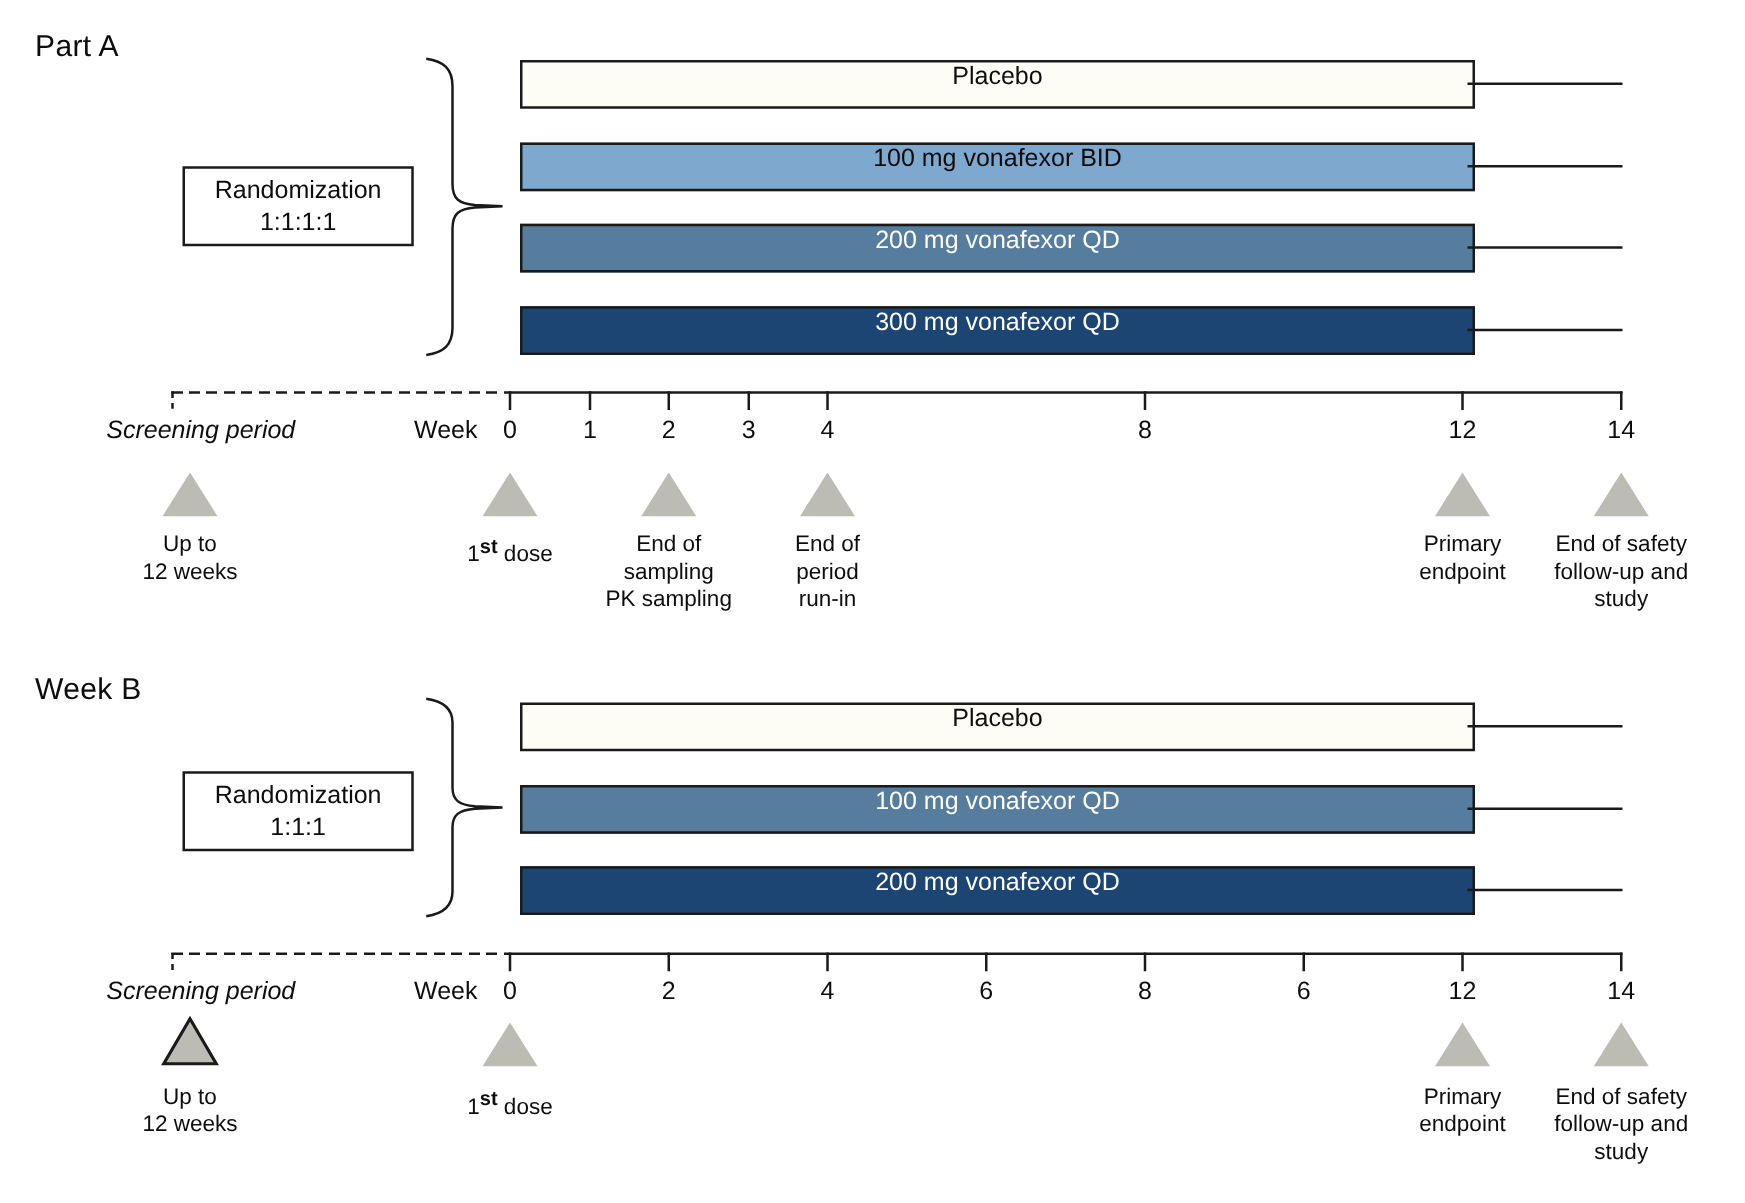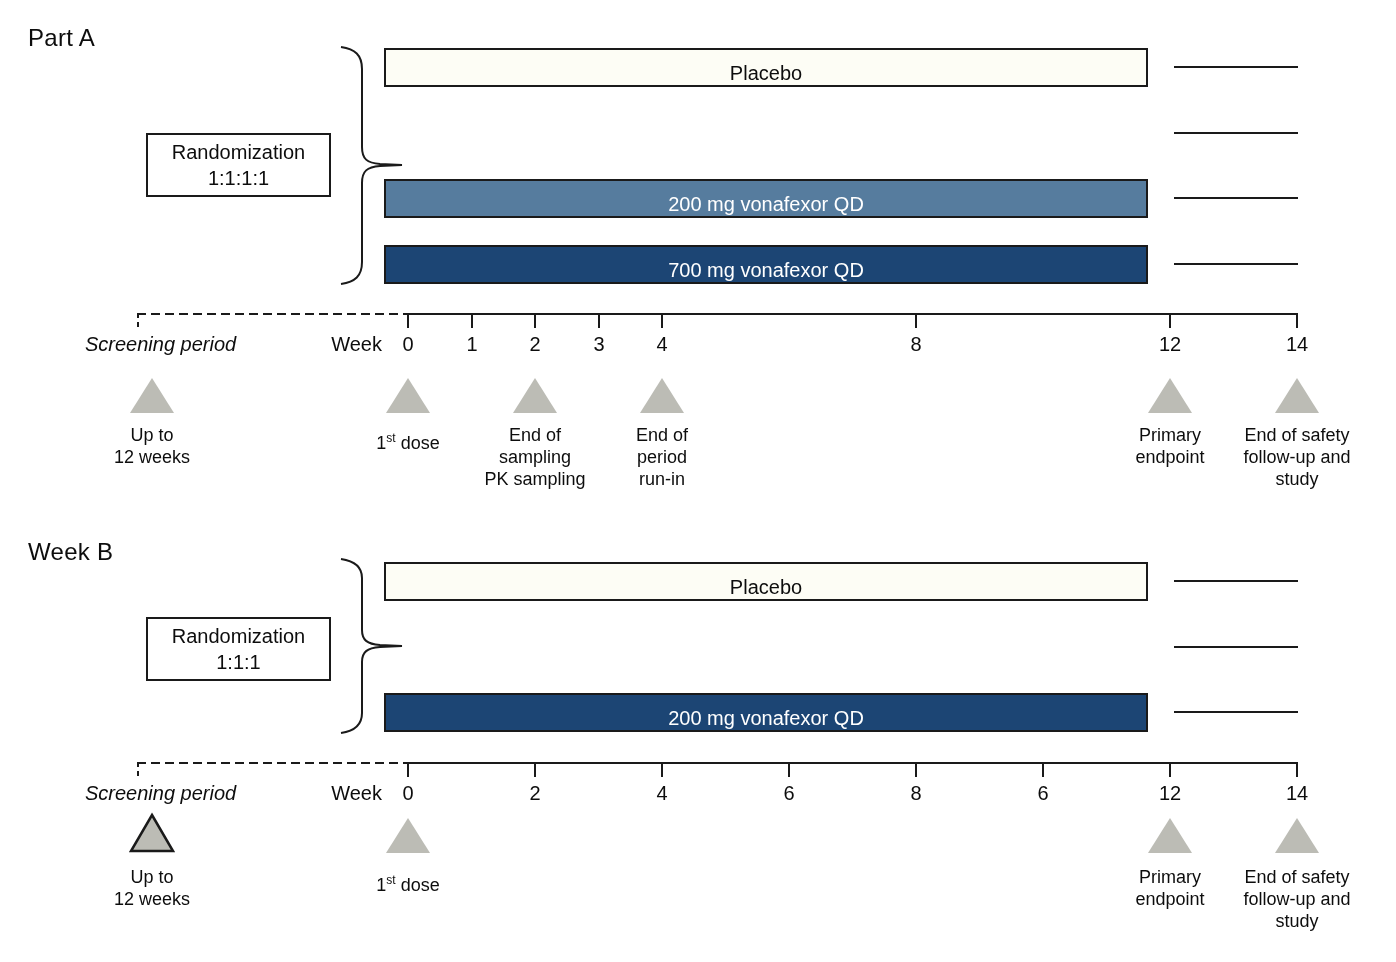--- a/index.html
+++ b/index.html
@@ -8,63 +8,66 @@
     color:#0d0d0d;font-family:"Liberation Sans",sans-serif;overflow:hidden;
   }
   .abs{position:absolute;}
   .part-title{font-size:24px;font-weight:normal;letter-spacing:.3px;}
   .rand-box{
     width:185px;height:64px;border:2px solid #1a1a1a;background:#ffffff;
     display:flex;flex-direction:column;align-items:center;justify-content:center;
     font-size:20px;line-height:1.32;box-sizing:border-box;
   }
   .bar{
-    left:384px;width:764px;height:39px;border:2px solid #1a1a1a;box-sizing:border-box;
-    display:flex;align-items:flex-end;justify-content:center;font-size:20px;
+    left:416px;width:764px;height:39px;border:2px solid #1a1a1a;box-sizing:border-box;
+    display:flex;align-items:flex-start;justify-content:center;font-size:20px;
   }
   .fill-placebo{background:#FDFDF5;color:#0d0d0d;}
   .fill-light{background:#7FA8CE;color:#0d0d0d;}
   .fill-medium{background:#567C9E;color:#ffffff;}
   .fill-dark{background:#1C4574;color:#ffffff;}
   .ext{left:1174px;width:124px;height:2px;background:#1a1a1a;}
   .axis-solid{height:2px;background:#1a1a1a;}
   .axis-dashed{height:2px;background:repeating-linear-gradient(90deg,#1a1a1a 0 9px,transparent 9px 14px);}
   .vtick{width:2px;height:15px;background:#1a1a1a;}
   .vtick-dashed{width:2px;height:14px;background:repeating-linear-gradient(180deg,#1a1a1a 0 5px,transparent 5px 9px);}
   .axis-text{font-size:20px;white-space:nowrap;font-style:italic;}
   .num{width:50px;text-align:center;font-size:20px;}
   .week-label{width:60px;text-align:right;font-size:20px;}
   .tri{width:0;height:0;border-left:22px solid transparent;border-right:22px solid transparent;border-bottom:35px solid #BCBCB5;}
   .evt{width:150px;text-align:center;font-size:18px;line-height:22px;}
-  .evt sup{font-size:12px;}
+  .evt sup{font-size:16px;font-weight:bold;}
 </style>
 </head>
 <body>
 
 <div id="canvas">
 
   <div class="abs part-title" style="left:28px;top:24px">Part A</div>
 
   <div class="abs rand-box" style="left:146px;top:133px">
     <div>Randomization</div>
     <div>1:1:1:1</div>
   </div>
 
   <svg class="abs" style="left:336px;top:44px" width="70" height="243" viewBox="0 0 70 243">
     <path d="M5,3 C19,5 26,11 26,25 L26,103 C26,115 31,119 44,120 L66,121 L44,122 C31,123 26,127 26,139 L26,218 C26,232 19,238 5,240" stroke="#1a1a1a" stroke-width="2" fill="none"></path>
   </svg>
 
   <div class="abs bar fill-placebo" style="top:48px">
     <span>Placebo</span>
   </div>
+  <div class="abs bar fill-light" style="top:114px">
+    <span>100 mg vonafexor BID</span>
+  </div>
   <div class="abs bar fill-medium" style="top:179px">
     <span>200 mg vonafexor QD</span>
   </div>
   <div class="abs bar fill-dark" style="top:245px">
-    <span>700 mg vonafexor QD</span>
+    <span>300 mg vonafexor QD</span>
   </div>
 
   <div class="abs ext" style="top:66px"></div>
   <div class="abs ext" style="top:132px"></div>
   <div class="abs ext" style="top:197px"></div>
   <div class="abs ext" style="top:263px"></div>
 
   <div class="abs axis-dashed" style="left:137px;top:313px;width:271px"></div>
   <div class="abs vtick-dashed" style="left:137px;top:313px"></div>
   <div class="abs axis-solid" style="left:408px;top:313px;width:890px"></div>
@@ -131,20 +134,23 @@
     <div>1:1:1</div>
   </div>
 
   <svg class="abs" style="left:336px;top:556px" width="70" height="181" viewBox="0 0 70 181">
     <path d="M5,3 C19,5 26,11 26,22 L26,74 C26,84 31,88 44,89 L66,90 L44,91 C31,92 26,96 26,106 L26,157 C26,168 19,175 5,177" stroke="#1a1a1a" stroke-width="2" fill="none"></path>
   </svg>
 
   <div class="abs bar fill-placebo" style="top:562px">
     <span>Placebo</span>
   </div>
+  <div class="abs bar fill-medium" style="top:628px">
+    <span>100 mg vonafexor QD</span>
+  </div>
   <div class="abs bar fill-dark" style="top:693px">
     <span>200 mg vonafexor QD</span>
   </div>
 
   <div class="abs ext" style="top:580px"></div>
   <div class="abs ext" style="top:646px"></div>
   <div class="abs ext" style="top:711px"></div>
 
   <div class="abs axis-dashed" style="left:137px;top:762px;width:271px"></div>
   <div class="abs vtick-dashed" style="left:137px;top:762px"></div>

